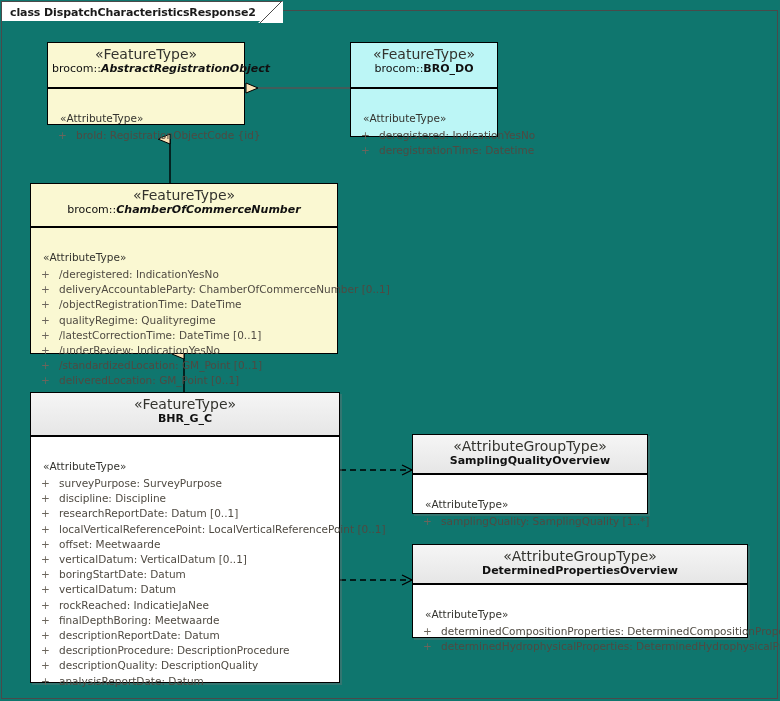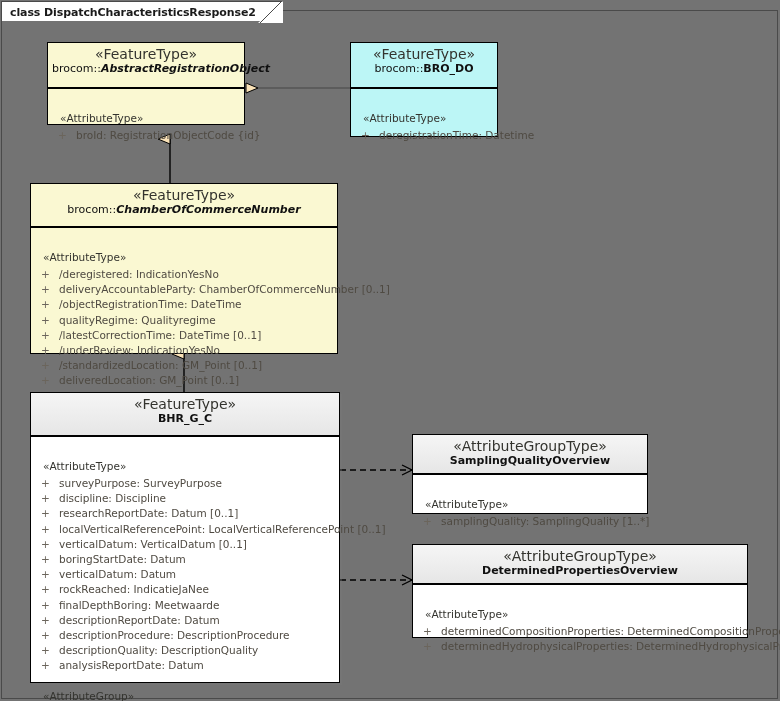--- a/index.html
+++ b/index.html
@@ -8,21 +8,21 @@
     background: #ffffff;
   }
   body {
     font-family: "DejaVu Sans", "Liberation Sans", sans-serif;
   }
 
   #diagram {
     position: relative;
     width: 780px;
     height: 701px;
-    background: #737373;
+    background: #0f766e;
     overflow: hidden;
     box-sizing: border-box;
   }
 
   
   .frame-border {
     position: absolute;
     left: 1px;
     top: 10px;
     width: 777px;
@@ -222,20 +222,23 @@
   <div class="umlbox fill-cyan" style="left:350px; top:42px; width:148px; height:95px;">
     <div class="box-header" style="height:46px;">
       <div class="stereotype">«FeatureType»</div>
       <div class="classname">
         <span class="ns-prefix">brocom</span><span class="ns-prefix">::</span><span>BRO_DO</span>
       </div>
     </div>
     <div class="box-body">
       <div class="section-label">«AttributeType»</div>
       <div class="attr-row">
+        <span class="attr-vis">+</span><span class="attr-text">deregistered: IndicationYesNo</span>
+      </div>
+      <div class="attr-row">
         <span class="attr-vis">+</span><span class="attr-text">deregistrationTime: Datetime</span>
       </div>
     </div>
   </div>
 
   <div class="umlbox fill-yellow" style="left:30px; top:183px; width:308px; height:171px;">
     <div class="box-header" style="height:44px;">
       <div class="stereotype">«FeatureType»</div>
       <div class="classname italic">
         <span class="ns-prefix">brocom</span><span class="ns-prefix">::</span><span>ChamberOfCommerceNumber</span>
@@ -258,20 +261,21 @@
     <div class="box-header hdr-gray" style="height:44px;">
       <div class="stereotype">«FeatureType»</div>
       <div class="classname">BHR_G_C</div>
     </div>
     <div class="box-body">
       <div class="section-label">«AttributeType»</div>
       <div class="attr-row"><span class="attr-vis">+</span><span class="attr-text">surveyPurpose: SurveyPurpose</span></div>
       <div class="attr-row"><span class="attr-vis">+</span><span class="attr-text">discipline: Discipline</span></div>
       <div class="attr-row"><span class="attr-vis">+</span><span class="attr-text">researchReportDate: Datum [0..1]</span></div>
       <div class="attr-row"><span class="attr-vis">+</span><span class="attr-text">localVerticalReferencePoint: LocalVerticalReferencePoint [0..1]</span></div>
+      <div class="attr-row"><span class="attr-vis">+</span><span class="attr-text">offset: Meetwaarde</span></div>
       <div class="attr-row"><span class="attr-vis">+</span><span class="attr-text">verticalDatum: VerticalDatum [0..1]</span></div>
       <div class="attr-row"><span class="attr-vis">+</span><span class="attr-text">boringStartDate: Datum</span></div>
       <div class="attr-row"><span class="attr-vis">+</span><span class="attr-text">verticalDatum: Datum</span></div>
       <div class="attr-row"><span class="attr-vis">+</span><span class="attr-text">rockReached: IndicatieJaNee</span></div>
       <div class="attr-row"><span class="attr-vis">+</span><span class="attr-text">finalDepthBoring: Meetwaarde</span></div>
       <div class="attr-row"><span class="attr-vis">+</span><span class="attr-text">descriptionReportDate: Datum</span></div>
       <div class="attr-row"><span class="attr-vis">+</span><span class="attr-text">descriptionProcedure: DescriptionProcedure</span></div>
       <div class="attr-row"><span class="attr-vis">+</span><span class="attr-text">descriptionQuality: DescriptionQuality</span></div>
       <div class="attr-row"><span class="attr-vis">+</span><span class="attr-text">analysisReportDate: Datum</span></div>
 

